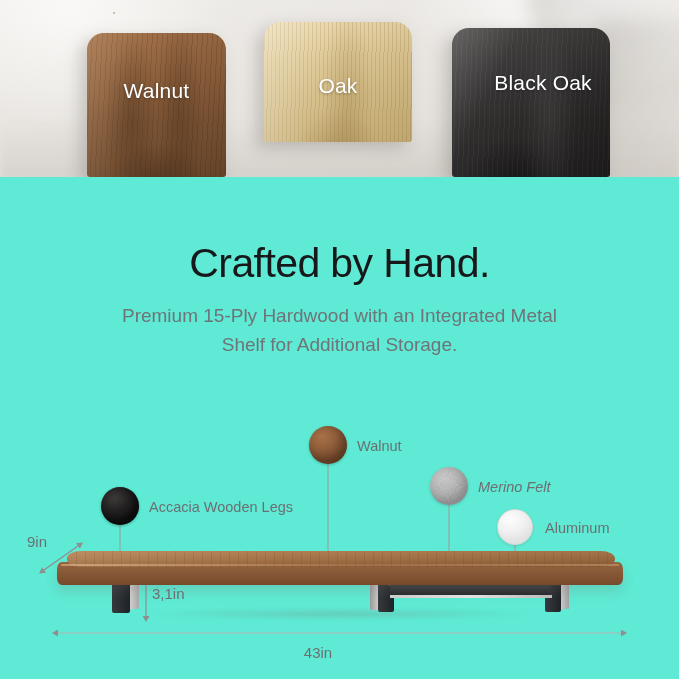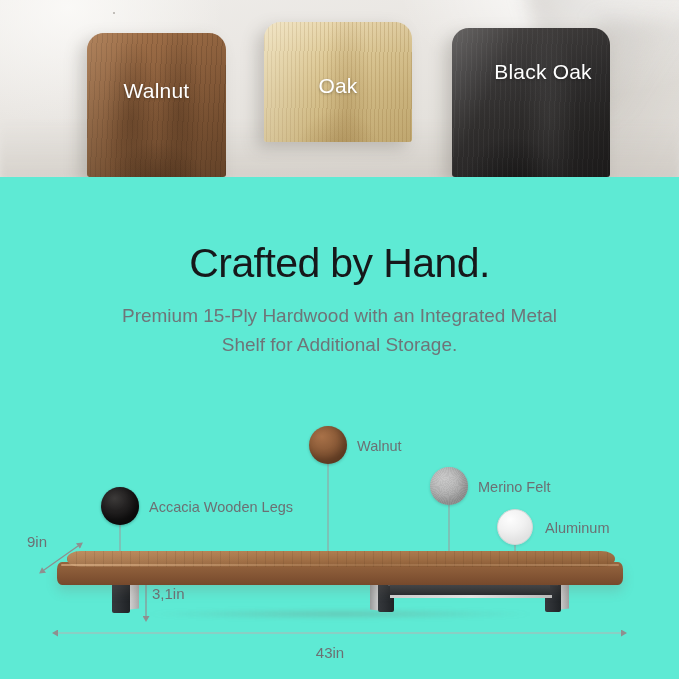--- a/index.html
+++ b/index.html
@@ -135,21 +135,21 @@
     background:
       repeating-linear-gradient(92deg,
         rgba(255,255,255,0.045) 0px, rgba(255,255,255,0.045) 1px,
         rgba(255,255,255,0.0) 1px, rgba(255,255,255,0.0) 5px),
       radial-gradient(ellipse 40px 140px at 62% 62%, rgba(255,255,255,0.07), rgba(255,255,255,0) 70%),
       radial-gradient(ellipse 70px 70px at 38% 106%, rgba(0,0,0,0.40), rgba(0,0,0,0) 70%);
   }
   #panel-black-oak .sheen {
     background: linear-gradient(115deg, rgba(255,255,255,0.22) 0%, rgba(255,255,255,0.03) 30%, rgba(0,0,0,0.25) 100%);
   }
-  #panel-black-oak .panel-label { top: 32px; margin-left: 24px; }
+  #panel-black-oak .panel-label { top: 43px; margin-left: 24px; }
 
   
   .copy-block {
     position: absolute;
     left: 0; top: 183px;
     width: 679px;
   }
   .headline {
     margin: 0;
     padding-top: 57px;
@@ -336,21 +336,21 @@
 
   
   .dim-label {
     position: absolute;
     font-size: 15px;
     color: #6c7073;
     white-space: nowrap;
   }
   #dim-depth-label { left: 27px; top: 533px; }
   #dim-height-label { left: 152px; top: 585px; }
-  #dim-width-label { left: 12px; top: 644px; width: 636px; text-align: center; }
+  #dim-width-label { left: 0; top: 644px; width: 636px; text-align: center; }
 
   .dim-svg {
     position: absolute;
     left: 0; top: 0;
     width: 679px; height: 679px;
     pointer-events: none;
     overflow: visible;
   }
 </style>
 </head>
@@ -431,21 +431,21 @@
       <div class="wood-top-edge-hl"></div>
     </div>
 
     <div class="swatch" id="swatch-acacia"></div>
     <div class="swatch-label" style="left:149px; top:499px;">Accacia Wooden Legs</div>
 
     <div class="swatch" id="swatch-walnut"></div>
     <div class="swatch-label" style="left:357px; top:438px;">Walnut</div>
 
     <div class="swatch" id="swatch-merino"></div>
-    <div class="swatch-label" style="left:478px; top:479px;">Merino Felt</div>
+    <div class="swatch-label" style="left:478px; top:479px;font-style:italic;">Merino Felt</div>
 
     <div class="swatch" id="swatch-aluminum"></div>
     <div class="swatch-label" style="left:545px; top:520px;">Aluminum</div>
 
     <div class="dim-label" id="dim-depth-label">9in</div>
     <div class="dim-label" id="dim-height-label">3,1in</div>
     <div class="dim-label" id="dim-width-label">43in</div>
 
   </div>
 </div>

